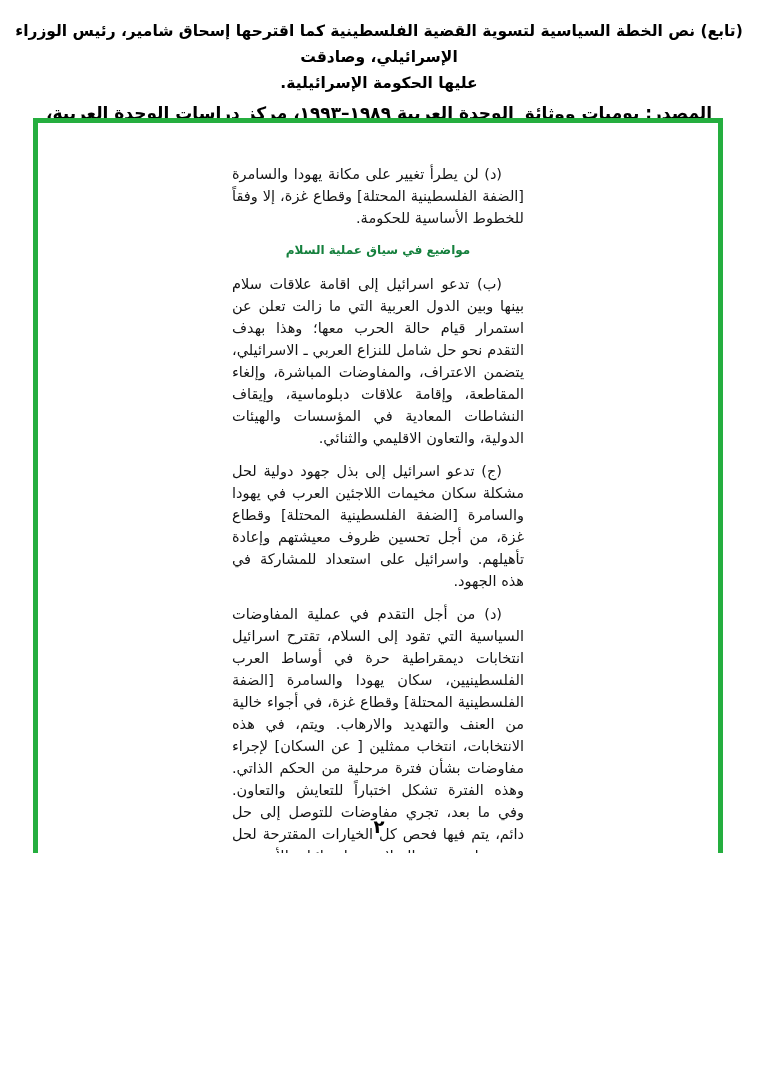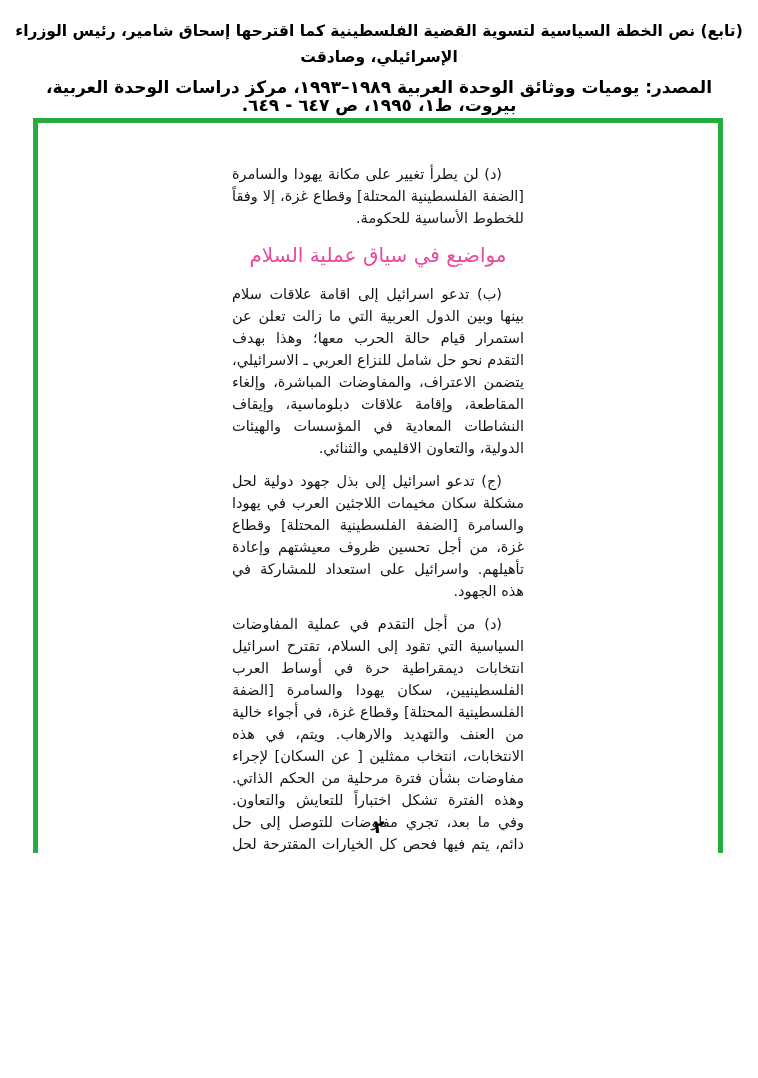--- a/index.html
+++ b/index.html
@@ -58,44 +58,45 @@
     margin: 0 0 11px 0;
     color: #141414;
   }
   .indent { text-indent: 22px; }
   .spread {
     text-align: justify;
     text-align-last: justify;
     margin-bottom: 14px;
   }
   .section-heading {
-    font-size: 20px;
-    font-weight: normal;
+    font-size: 12px;
+    font-weight: bold;
     text-align: center;
     margin: 14px 0 16px 0;
-    color: #ec4899;
+    color: #15803d;
   }
   .page-number {
     position: absolute;
     bottom: 16px;
     left: 0;
     right: 0;
     text-align: center;
     font-size: 18px;
     font-weight: bold;
     color: #000;
   }
 </style>
 </head>
 <body>
 
 <div class="sheet">
 
   <div class="hdr">
     <div class="hdr-title">(تابع) نص الخطة السياسية لتسوية القضية الفلسطينية كما اقترحها إسحاق شامير، رئيس الوزراء الإسرائيلي، وصادقت</div>
+    <div class="hdr-title">عليها الحكومة الإسرائيلية.</div>
     <div class="hdr-source">المصدر: يوميات ووثائق الوحدة العربية ١٩٨٩–١٩٩٣، مركز دراسات الوحدة العربية، بيروت، ط١، ١٩٩٥، ص ٦٤٧ - ٦٤٩.</div>
   </div>
 
   <div class="frame" style="border-color: rgb(37, 174, 63);">
     <div class="col">
       <p class="para indent">(د) لن يطرأ تغيير على مكانة يهودا والسامرة [الضفة الفلسطينية المحتلة] وقطاع غزة، إلا وفقاً للخطوط الأساسية للحكومة.</p>
       <h2 class="section-heading">مواضيع في سياق عملية السلام</h2>
       <p class="para indent">(ب) تدعو اسرائيل إلى اقامة علاقات سلام بينها وبين الدول العربية التي ما زالت تعلن عن استمرار قيام حالة الحرب معها؛ وهذا بهدف التقدم نحو حل شامل للنزاع العربي ـ الاسرائيلي، يتضمن الاعتراف، والمفاوضات المباشرة، وإلغاء المقاطعة، وإقامة علاقات دبلوماسية، وإيقاف النشاطات المعادية في المؤسسات والهيئات الدولية، والتعاون الاقليمي والثنائي.</p>
       <p class="para indent">(ج) تدعو اسرائيل إلى بذل جهود دولية لحل مشكلة سكان مخيمات اللاجئين العرب في يهودا والسامرة [الضفة الفلسطينية المحتلة] وقطاع غزة، من أجل تحسين ظروف معيشتهم وإعادة تأهيلهم. واسرائيل على استعداد للمشاركة في هذه الجهود.</p>
       <p class="para indent">(د) من أجل التقدم في عملية المفاوضات السياسية التي تقود إلى السلام، تقترح اسرائيل انتخابات ديمقراطية حرة في أوساط العرب الفلسطينيين، سكان يهودا والسامرة [الضفة الفلسطينية المحتلة] وقطاع غزة، في أجواء خالية من العنف والتهديد والارهاب. ويتم، في هذه الانتخابات، انتخاب ممثلين [ عن السكان] لإجراء مفاوضات بشأن فترة مرحلية من الحكم الذاتي. وهذه الفترة تشكل اختباراً للتعايش والتعاون. وفي ما بعد، تجري مفاوضات للتوصل إلى حل دائم، يتم فيها فحص كل الخيارات المقترحة لحل متفق عليه، وينجز السلام بين اسرائيل والأردن.</p>

